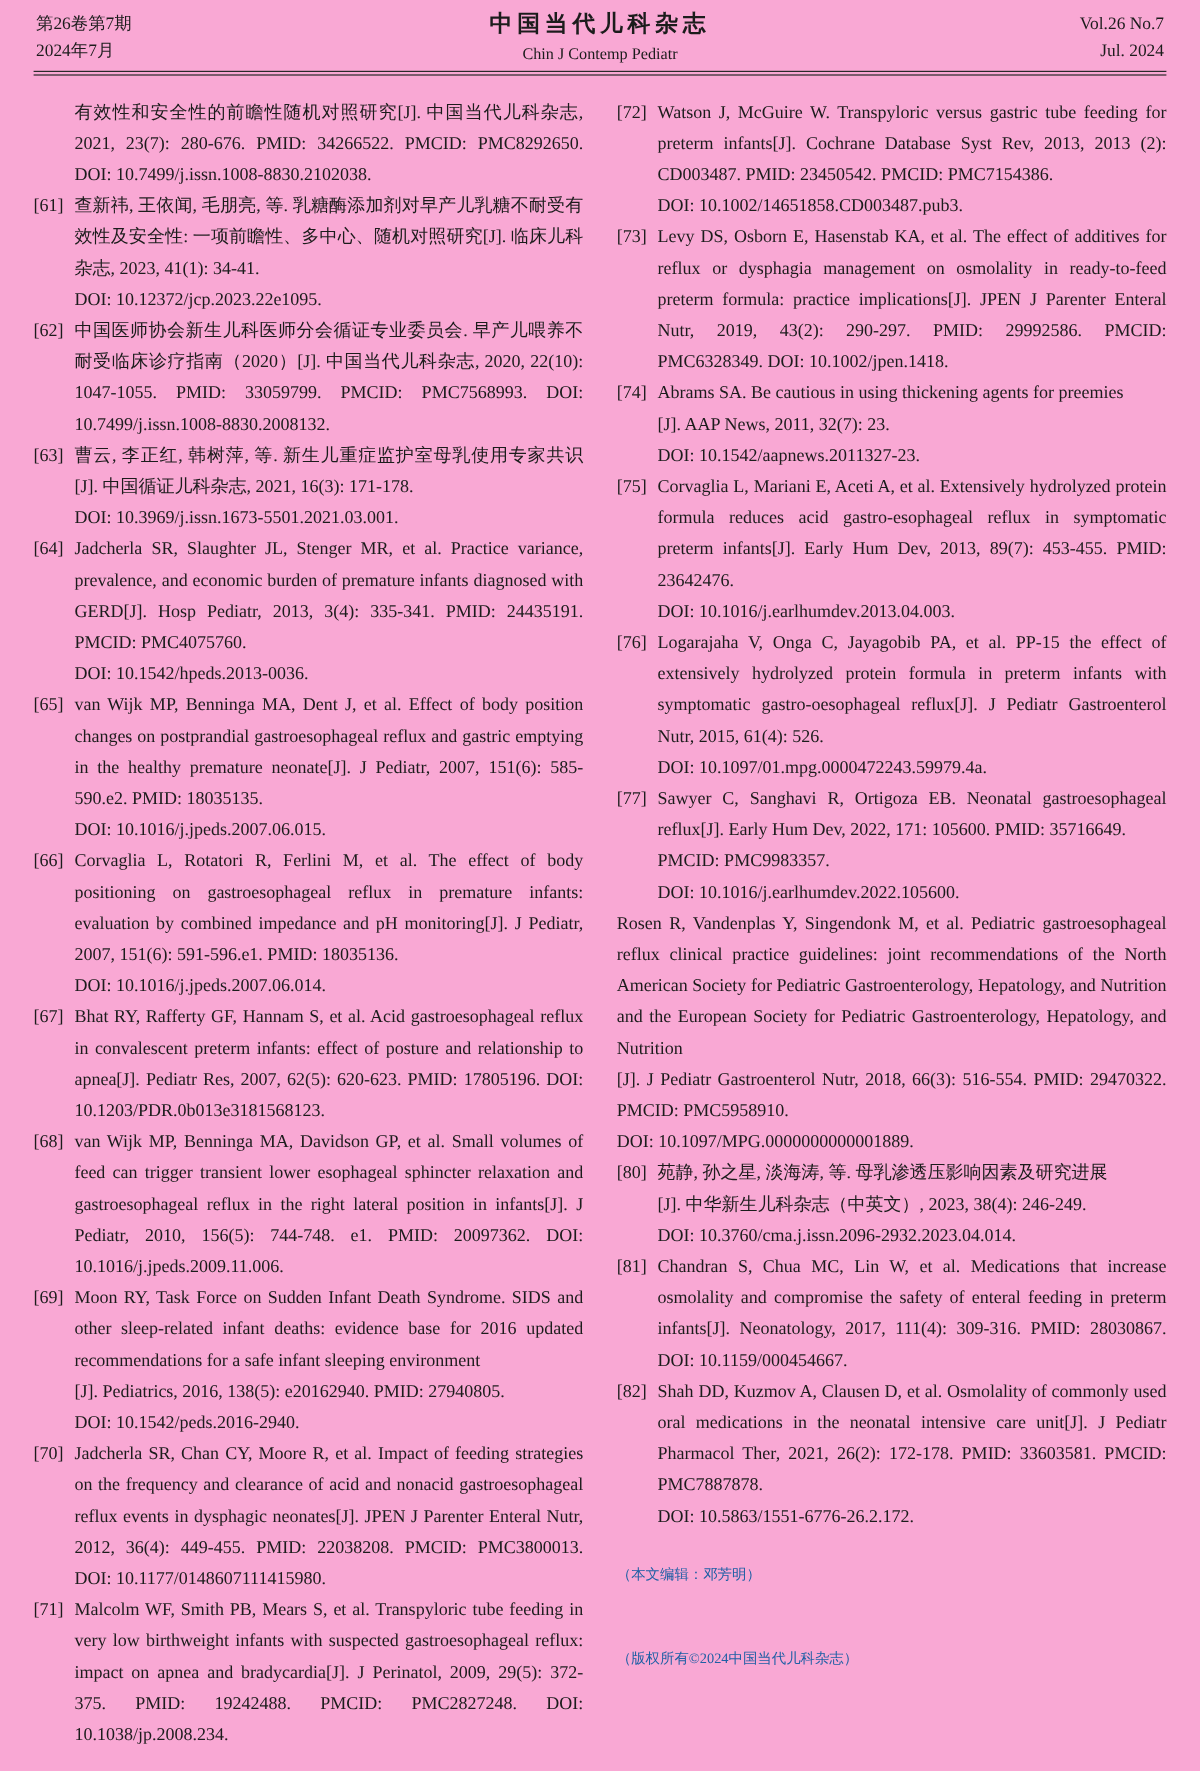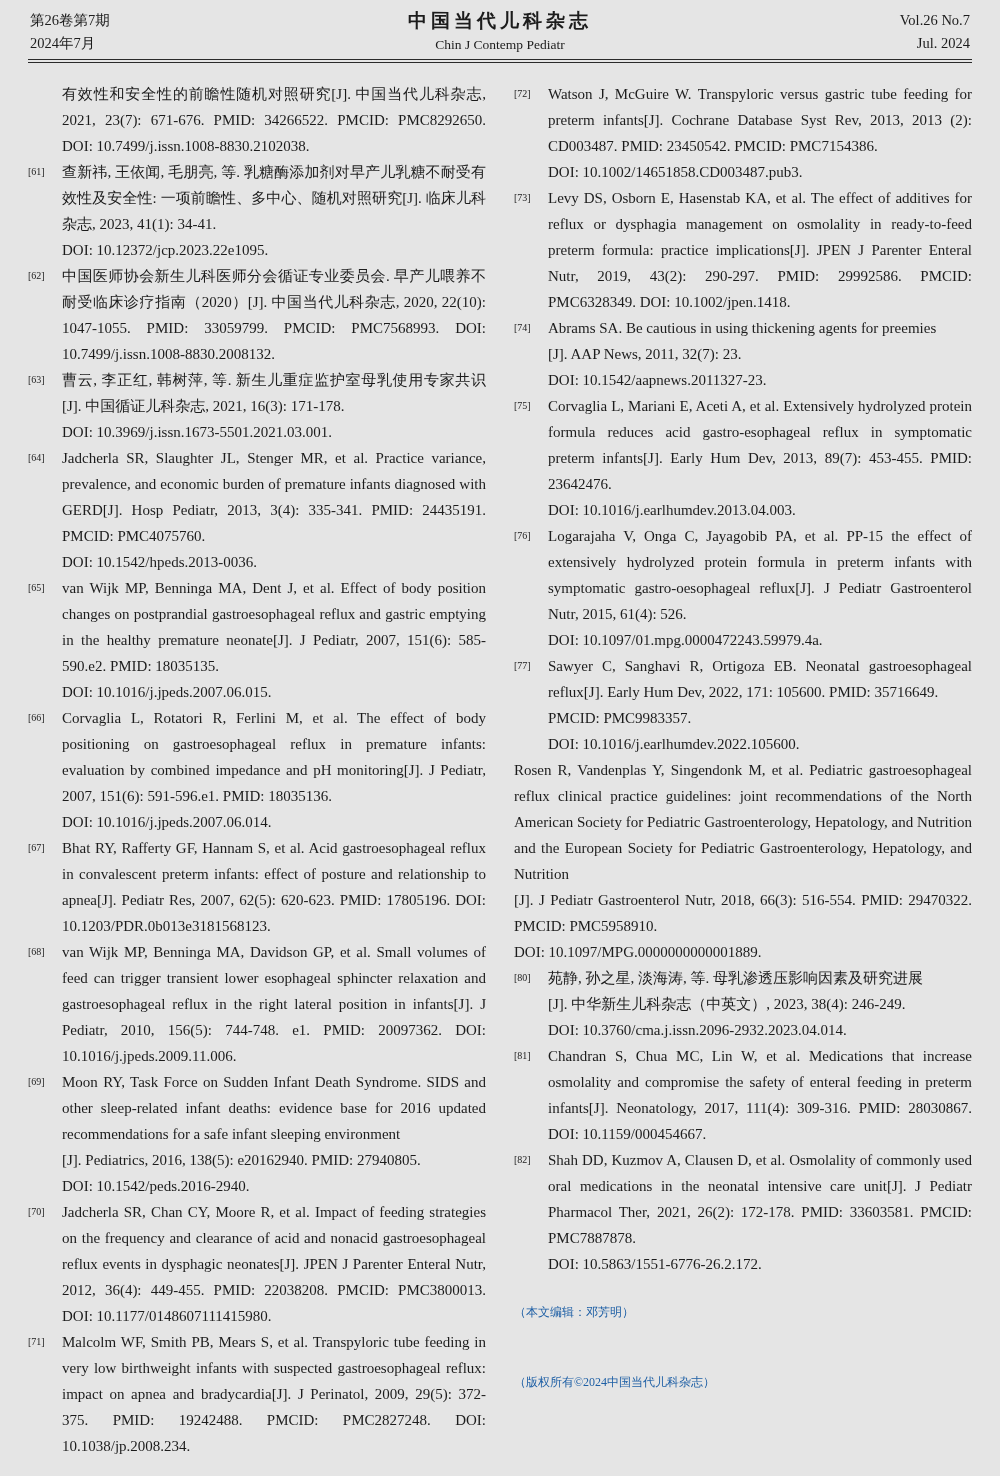--- a/index.html
+++ b/index.html
@@ -1,20 +1,20 @@
 <!DOCTYPE html>
 <html><head>
 <meta charset="utf-8">
 <style>
   html, body { margin: 0; padding: 0; background: #ffffff; }
   .page {
     position: relative;
     width: 1000px;
     height: 1476px;
-    background: #e5e5e5;
+    background: #f9a8d4;
     box-sizing: border-box;
     font-family: "Liberation Serif", "DejaVu Serif", serif;
     color: #1c1c1c;
     overflow: hidden;
   }
   .page-header {
     display: flex;
     justify-content: space-between;
     align-items: flex-start;
     padding: 9px 30px 2px 30px;
@@ -46,21 +46,21 @@
   .columns {
     display: flex;
     gap: 28px;
     padding: 18px 28px 0 28px;
   }
   .col { width: 458px; }
   .ref { display: flex; }
   .ref-num {
     flex: none;
     width: 34px;
-    font-size: 10px;
+    font-size: 15px;
     line-height: 26px;
   }
   .ref-text {
     flex: 1;
     font-size: 15px;
     line-height: 26px;
     text-align: justify;
     white-space: pre-wrap;
   }
   .col-footer {
@@ -93,21 +93,21 @@
 
   <div class="header-divider"></div>
 
   <main class="columns">
 
     <section class="col">
       <div>
 
           <div class="ref">
             <span class="ref-num"></span>
-            <span class="ref-text">有效性和安全性的前瞻性随机对照研究[J]. 中国当代儿科杂志, 2021, 23(7): 671-676. PMID: 34266522. PMCID: PMC8292650. DOI: 10.7499/j.issn.1008-8830.2102038.</span>
+            <span class="ref-text">有效性和安全性的前瞻性随机对照研究[J]. 中国当代儿科杂志, 2021, 23(7): 280-676. PMID: 34266522. PMCID: PMC8292650. DOI: 10.7499/j.issn.1008-8830.2102038.</span>
           </div>
 
           <div class="ref">
             <span class="ref-num">[61]</span>
             <span class="ref-text">查新祎, 王依闻, 毛朋亮, 等. 乳糖酶添加剂对早产儿乳糖不耐受有效性及安全性: 一项前瞻性、多中心、随机对照研究[J]. 临床儿科杂志, 2023, 41(1): 34-41.
 DOI: 10.12372/jcp.2023.22e1095.</span>
           </div>
 
           <div class="ref">
             <span class="ref-num">[62]</span>

